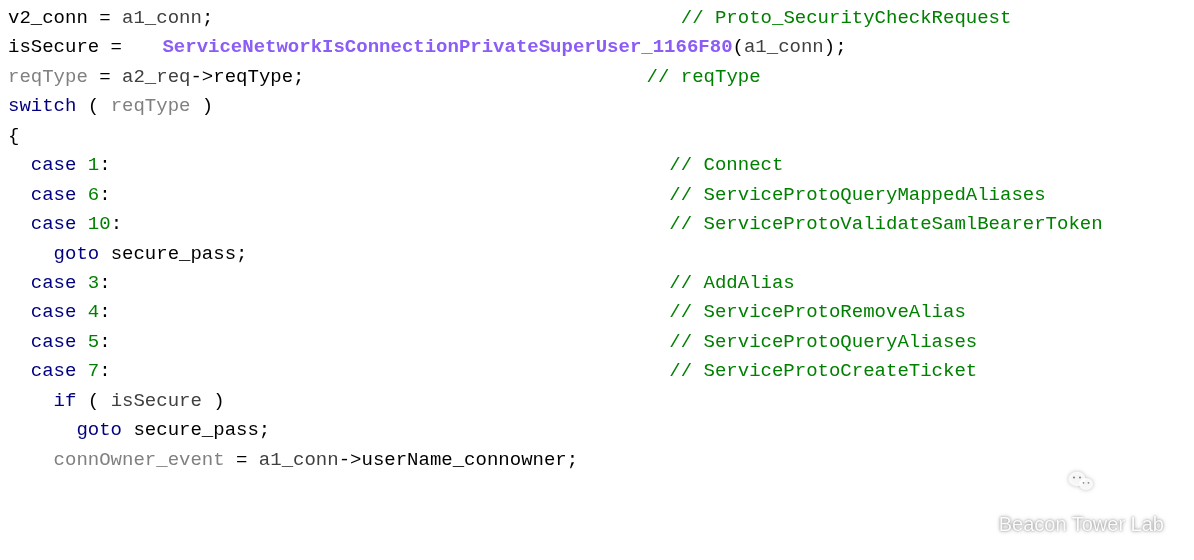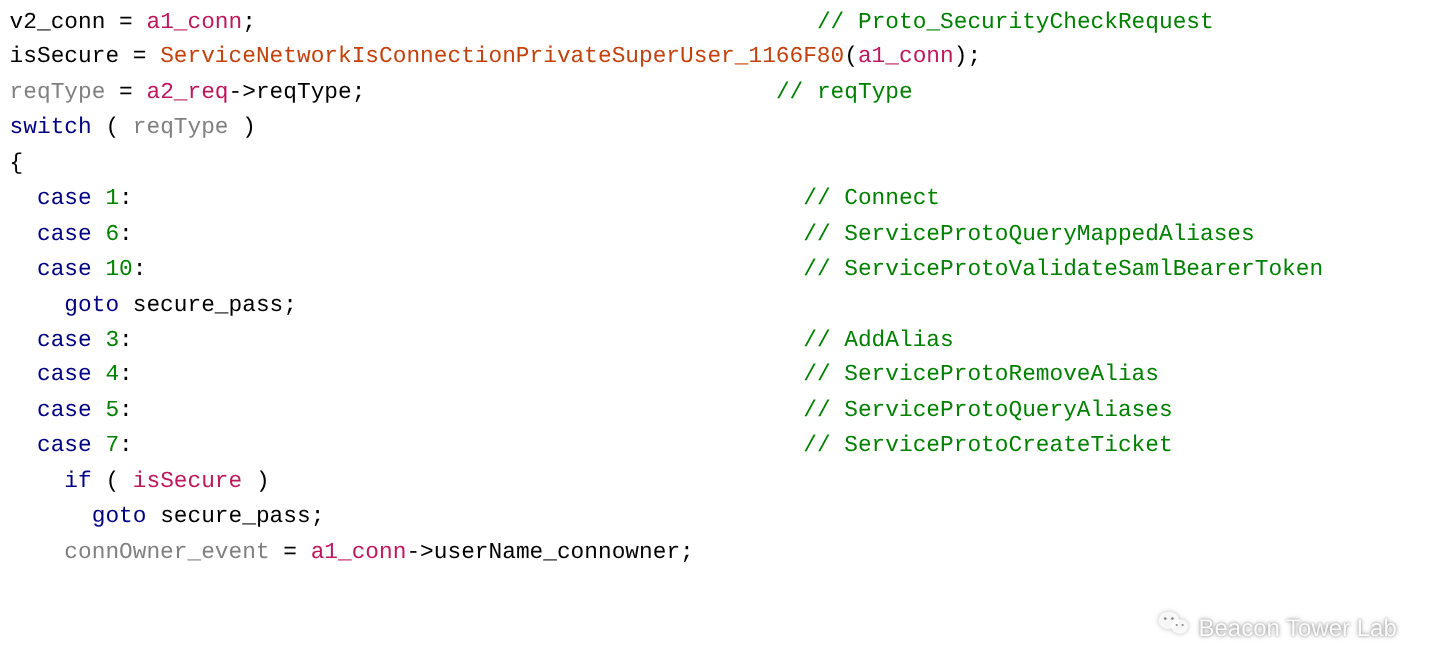--- a/index.html
+++ b/index.html
@@ -13,41 +13,42 @@
       padding: 4px 8px;
       position: relative;
       overflow: hidden;
     }
     .code-line {
       white-space: pre;
       color: #000;
     }
     .ident { color: #808080; }
     .ident-black { color: #000; margin-top: 15px; }
-    .ident-brown { color: #be185d; }
-    .fn { color: #c2410c; font-weight: normal; }
+    .ident-brown { color: #404040; }
+    .fn { color: #8b5cf6; font-weight: bold; margin-left: 29px; }
     .comment { color: #008000; }
     .kw { color: #000080; font-weight: normal; }
     .num { color: #008000; }
     .deref { color: #000; }
     .paren { color: #000; }
 
     .watermark {
       position: absolute;
       right: 30px;
       bottom: 20px;
       display: flex;
       align-items: center;
       gap: 8px;
       color: rgba(255,255,255,0.95);
       text-shadow: 0 0 4px rgba(0,0,0,0.35), 0 0 2px rgba(0,0,0,0.35);
       font-family: Arial, sans-serif;
       font-size: 20px;
       font-weight: 500;
       pointer-events: none;
+      flex-direction: column;
     }
     .watermark svg { filter: drop-shadow(0 0 2px rgba(0,0,0,0.3)); }
   </style>
 </head>
 <body>
 
 <div>
 
 <div class="code-line"><span class="ident-black">v2_conn</span><span> = </span><span class="ident-brown">a1_conn</span><span>;</span><span>                                         </span><span class="comment">// Proto_SecurityCheckRequest</span></div>
 

